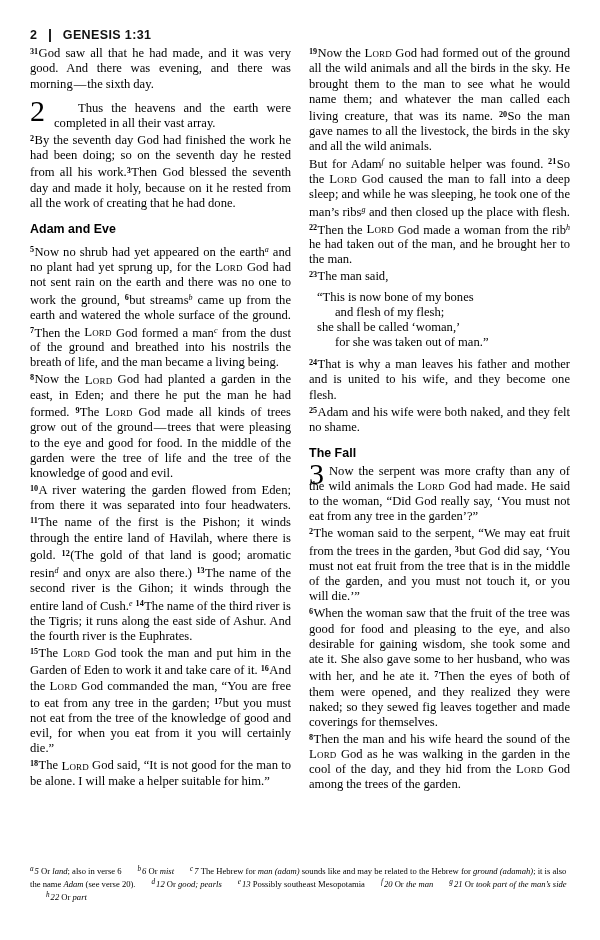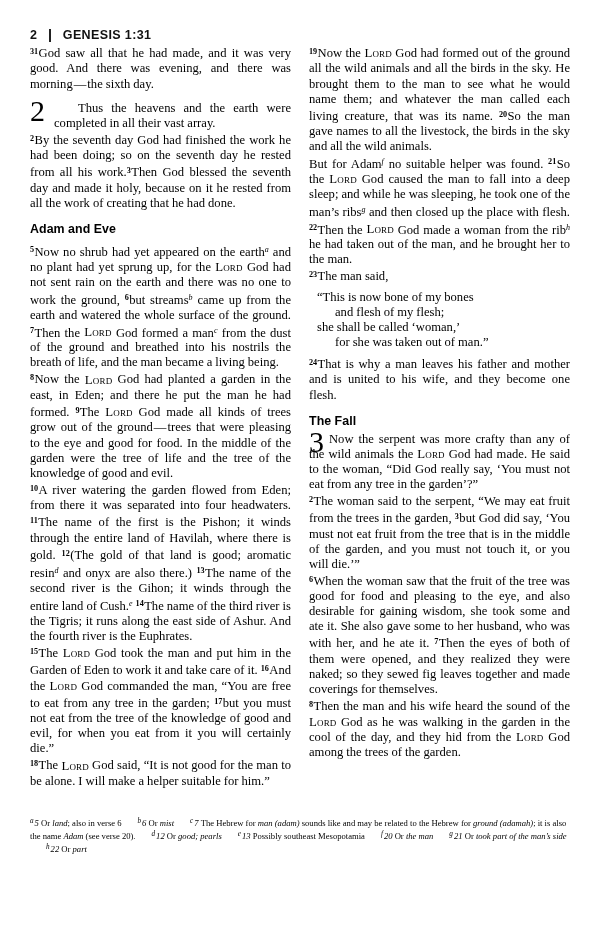--- a/index.html
+++ b/index.html
@@ -135,21 +135,21 @@
   }
   .poetry .pl { display: block; text-indent: 0; padding-left: 8px; }
   .poetry .pl.in { padding-left: 26px; }
 
   .sp { height: 4px; }
 
   
   .footnotes {
     position: absolute;
     left: 30px;
-    top: 816px;
+    top: 864px;
     width: 540px;
     font-size: 8.6px;
     line-height: 11.6px;
     text-align: left;
     color: #000;
   }
   .footnotes .fnote { display: inline; margin-right: 0; }
   .footnotes sup {
     font-size: 7.2px;
     font-style: italic;
@@ -210,20 +210,21 @@
 
       <div class="poetry">
         <span class="pl">“This is now bone of my bones</span>
         <span class="pl in">and flesh of my flesh;</span>
         <span class="pl">she shall be called ‘woman,’</span>
         <span class="pl in">for she was taken out of man.”</span>
       </div>
 
       <p class="p-flush"><span class="v">24</span><span>That is why a man leaves his father and mother and is united to his wife, and they become one flesh.</span></p>
 
+      <p class="p-ind"><span class="v">25</span><span>Adam and his wife were both naked, and they felt no shame.</span></p>
 
       <h2 class="sect">The Fall</h2>
 
       <div class="chapter" style="margin-top:3px;">
         <span class="dropcap">3</span>
         <p class="ctext" style="text-indent:0;"><span style="display:inline-block;width:20px;"></span><span>Now the serpent was more crafty than any of the wild animals the </span><span class="sc">Lord</span><span> God had made. He said to the woman, “Did God really say, ‘You must not eat from any tree in the garden’?”</span></p>
       </div>
 
       <p class="p-ind"><span class="v">2</span><span>The woman said to the serpent, “We may eat fruit from the trees in the garden, </span><span class="v">3</span><span>but God did say, ‘You must not eat fruit from the tree that is in the middle of the garden, and you must not touch it, or you will die.’”</span></p>
 

